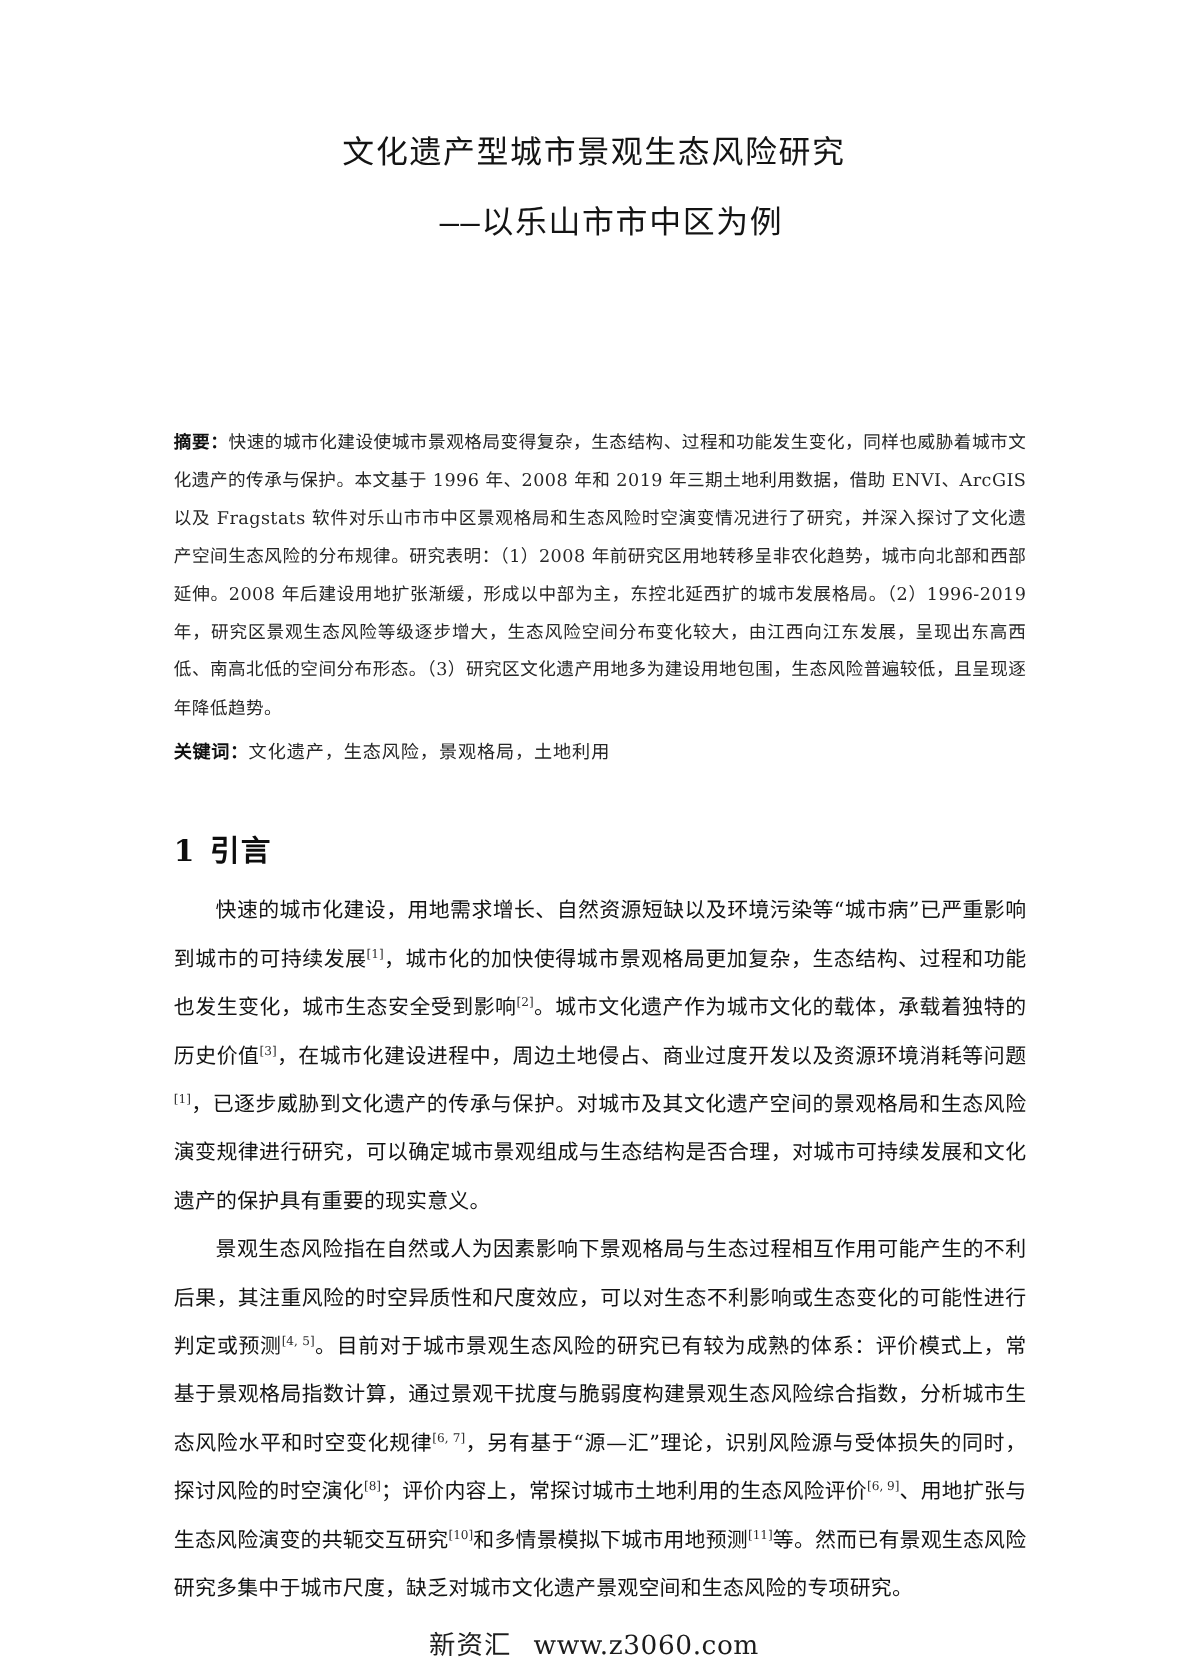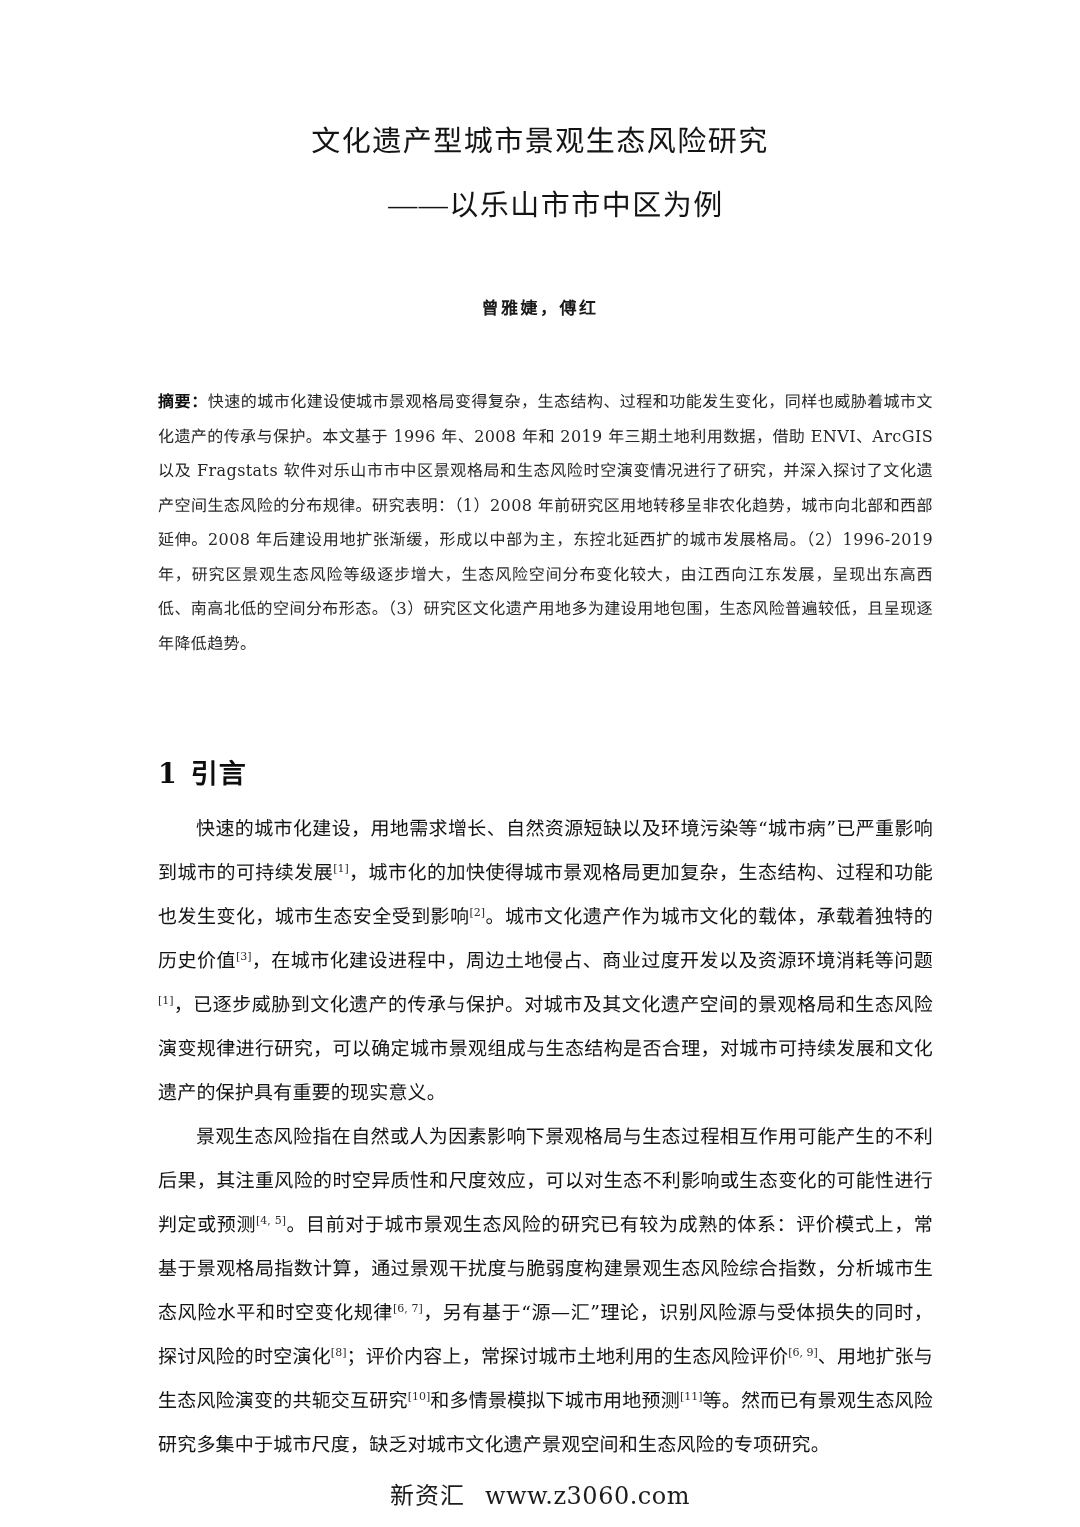--- a/index.html
+++ b/index.html
@@ -25,21 +25,21 @@
     background: #ffffff;
   }
 
   
   .title-block {
     padding-top: 118px;
     text-align: center;
   }
   .title-main,
   .title-sub {
-    font-family: Liberation Serif, serif;
+    font-family: Liberation Mono, monospace;
     font-size: 29px;
     line-height: 46px;
     letter-spacing: 1.5px;
     color: #141414;
     font-weight: 500;
   }
   .title-sub {
     margin-top: 18px;
     padding-left: 32px;
   }
@@ -152,24 +152,24 @@
 </head>
 <body>
 
 <div class="page">
 
   <div class="title-block">
     <div class="title-main">文化遗产型城市景观生态风险研究</div>
     <div class="title-sub">——以乐山市市中区为例</div>
   </div>
 
-  <div class="authors">曾雅婕，傅红</div>
 
   <div class="abstract-wrap">
     <p class="abs-para"><span class="abs-label">摘要：</span><span>快速的城市化建设使城市景观格局变得复杂，生态结构、过程和功能发生变化，同样也威胁着城市文化遗产的传承与保护。本文基于 1996 年、2008 年和 2019 年三期土地利用数据，借助 ENVI、ArcGIS 以及 Fragstats 软件对乐山市市中区景观格局和生态风险时空演变情况进行了研究，并深入探讨了文化遗产空间生态风险的分布规律。研究表明：（1）2008 年前研究区用地转移呈非农化趋势，城市向北部和西部延伸。2008 年后建设用地扩张渐缓，形成以中部为主，东控北延西扩的城市发展格局。（2）1996-2019 年，研究区景观生态风险等级逐步增大，生态风险空间分布变化较大，由江西向江东发展，呈现出东高西低、南高北低的空间分布形态。（3）研究区文化遗产用地多为建设用地包围，生态风险普遍较低，且呈现逐年降低趋势。</span></p>
+    <p class="kw-para"><span class="abs-label">关键词：</span><span>文化遗产，生态风险，景观格局，土地利用</span></p>
   </div>
 
   <div class="section-head"><span class="sec-num">1</span><span>引言</span></div>
 
   <div class="body-wrap">
 
     <p class="body-para"><span>快速的城市化建设，用地需求增长、自然资源短缺以及环境污染等“城市病”已严重影响到城市的可持续发展</span><sup class="cite">[1]</sup><span>，城市化的加快使得城市景观格局更加复杂，生态结构、过程和功能也发生变化，城市生态安全受到影响</span><sup class="cite">[2]</sup><span>。城市文化遗产作为城市文化的载体，承载着独特的历史价值</span><sup class="cite">[3]</sup><span>，在城市化建设进程中，周边土地侵占、商业过度开发以及资源环境消耗等问题</span><sup class="cite">[1]</sup><span>，已逐步威胁到文化遗产的传承与保护。对城市及其文化遗产空间的景观格局和生态风险演变规律进行研究，可以确定城市景观组成与生态结构是否合理，对城市可持续发展和文化遗产的保护具有重要的现实意义。</span></p>
 
     <p class="body-para"><span>景观生态风险指在自然或人为因素影响下景观格局与生态过程相互作用可能产生的不利后果，其注重风险的时空异质性和尺度效应，可以对生态不利影响或生态变化的可能性进行判定或预测</span><sup class="cite">[4, 5]</sup><span>。目前对于城市景观生态风险的研究已有较为成熟的体系：评价模式上，常基于景观格局指数计算，通过景观干扰度与脆弱度构建景观生态风险综合指数，分析城市生态风险水平和时空变化规律</span><sup class="cite">[6, 7]</sup><span>，另有基于“源—汇”理论，识别风险源与受体损失的同时，探讨风险的时空演化</span><sup class="cite">[8]</sup><span>；评价内容上，常探讨城市土地利用的生态风险评价</span><sup class="cite">[6, 9]</sup><span>、用地扩张与生态风险演变的共轭交互研究</span><sup class="cite">[10]</sup><span>和多情景模拟下城市用地预测</span><sup class="cite">[11]</sup><span>等。然而已有景观生态风险研究多集中于城市尺度，缺乏对城市文化遗产景观空间和生态风险的专项研究。</span></p>
 

